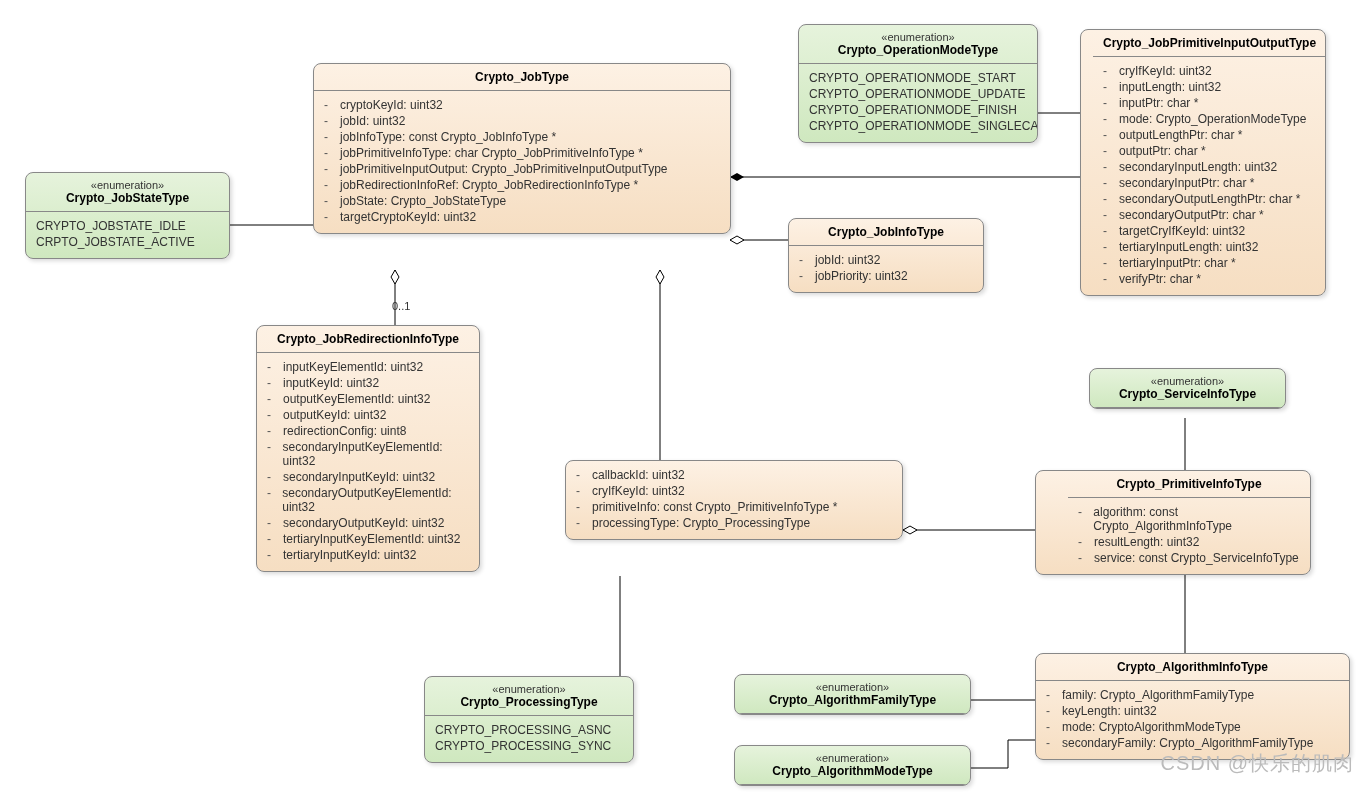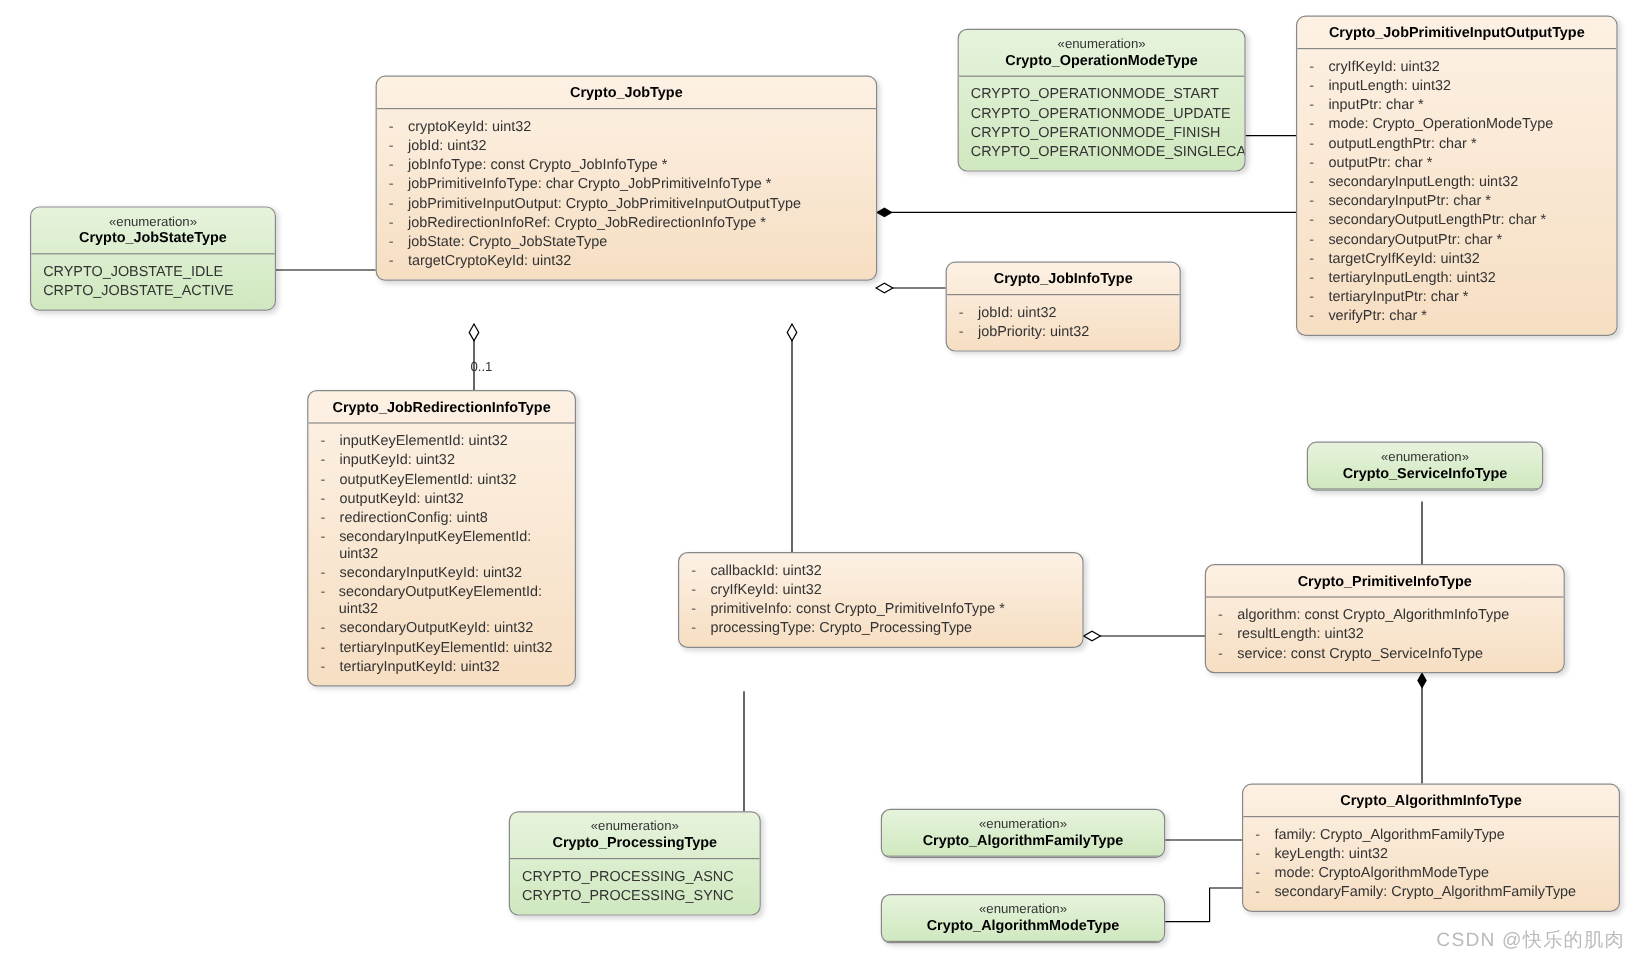--- a/index.html
+++ b/index.html
@@ -29,22 +29,22 @@
     text-align: center;
     border-bottom: 1px solid #888;
   }
   .stereo { font-size: 11px; color: #333; }
   .name { font-weight: bold; }
   .body { padding: 6px 10px 8px 10px; }
   .attr { display: flex; gap: 8px; padding: 1px 0; color: #333; }
   .vis { width: 8px; color: #555; }
   .watermark {
     position: absolute;
-    right: 18px; bottom: 4px;
-    color: #bbb; font-size: 16px; letter-spacing: 1px;
+    right: 18px; bottom: 21px;
+    color: #bbb; font-size: 20px; letter-spacing: 1px;
   }
   svg.overlay { position: absolute; left:0; top:0; pointer-events:none; }
   .mult { position:absolute; font-size:11px; color:#333; }
 </style>
 </head>
 <body>
 
 <div class="canvas">
 
   <svg class="overlay" width="1372" height="798">
@@ -154,21 +154,21 @@
         </div>
       <div class="attr">
           <span>CRYPTO_OPERATIONMODE_FINISH</span>
         </div>
       <div class="attr">
           <span>CRYPTO_OPERATIONMODE_SINGLECALL</span>
         </div>
     </div>
   </div>
 
-  <div class="box class" style="left:1080px; top:13px; width:268px;">
+  <div class="box class" style="left:1080px; top:29px; width:246px;padding-left:12px;">
     <div class="head">
         <div class="name">Crypto_JobPrimitiveInputOutputType</div>
       </div>
     <div class="body">
       <div class="attr">
           <span class="vis">-</span>
           <span>cryIfKeyId: uint32</span>
         </div>
       <div class="attr">
           <span class="vis">-</span>
@@ -329,21 +329,21 @@
     </div>
   </div>
 
   <div class="box enum" style="left:1089px; top:368px; width:197px;">
     <div class="head">
       <div class="stereo">«enumeration»</div>
       <div class="name">Crypto_ServiceInfoType</div>
     </div>
   </div>
 
-  <div class="box class" style="left:1004px; top:470px; width:300px;">
+  <div class="box class" style="left:1035px; top:470px; width:276px;padding-left:32px;">
     <div class="head">
         <div class="name">Crypto_PrimitiveInfoType</div>
       </div>
     <div class="body">
       <div class="attr">
           <span class="vis">-</span>
           <span>algorithm: const Crypto_AlgorithmInfoType</span>
         </div>
       <div class="attr">
           <span class="vis">-</span>

